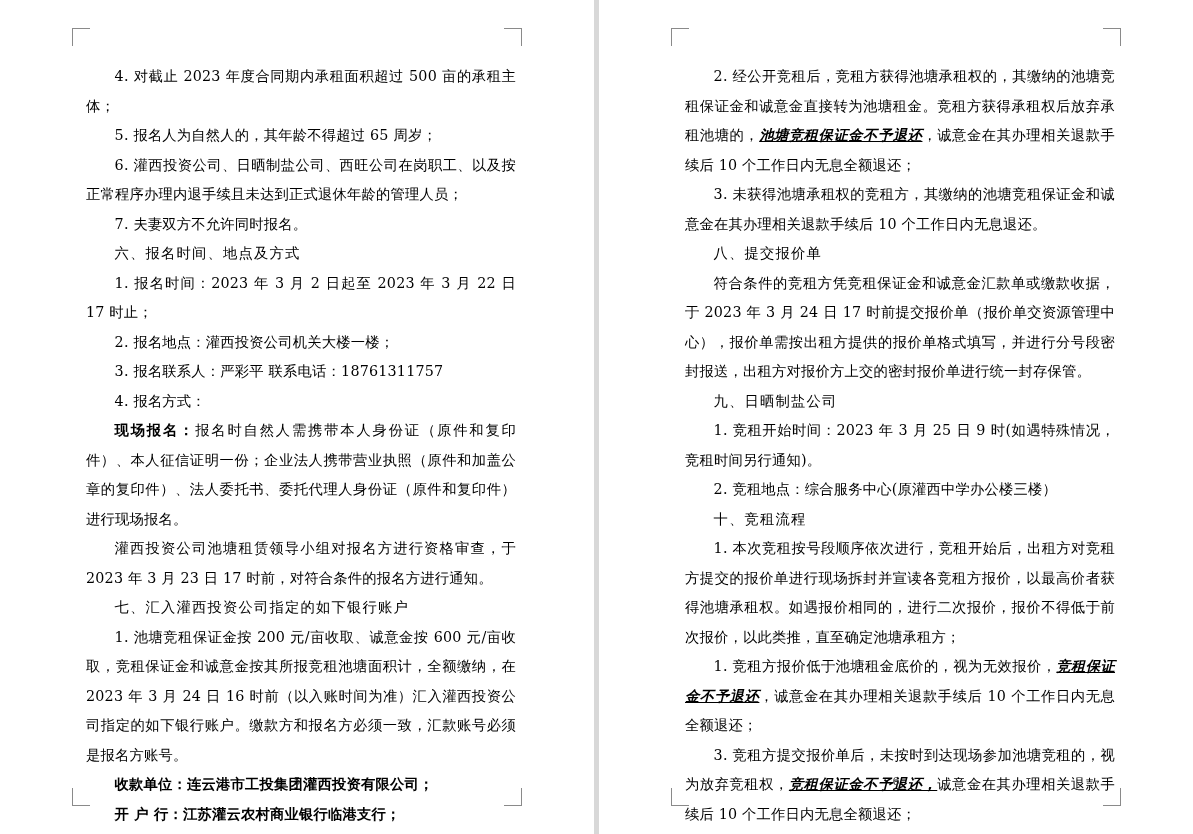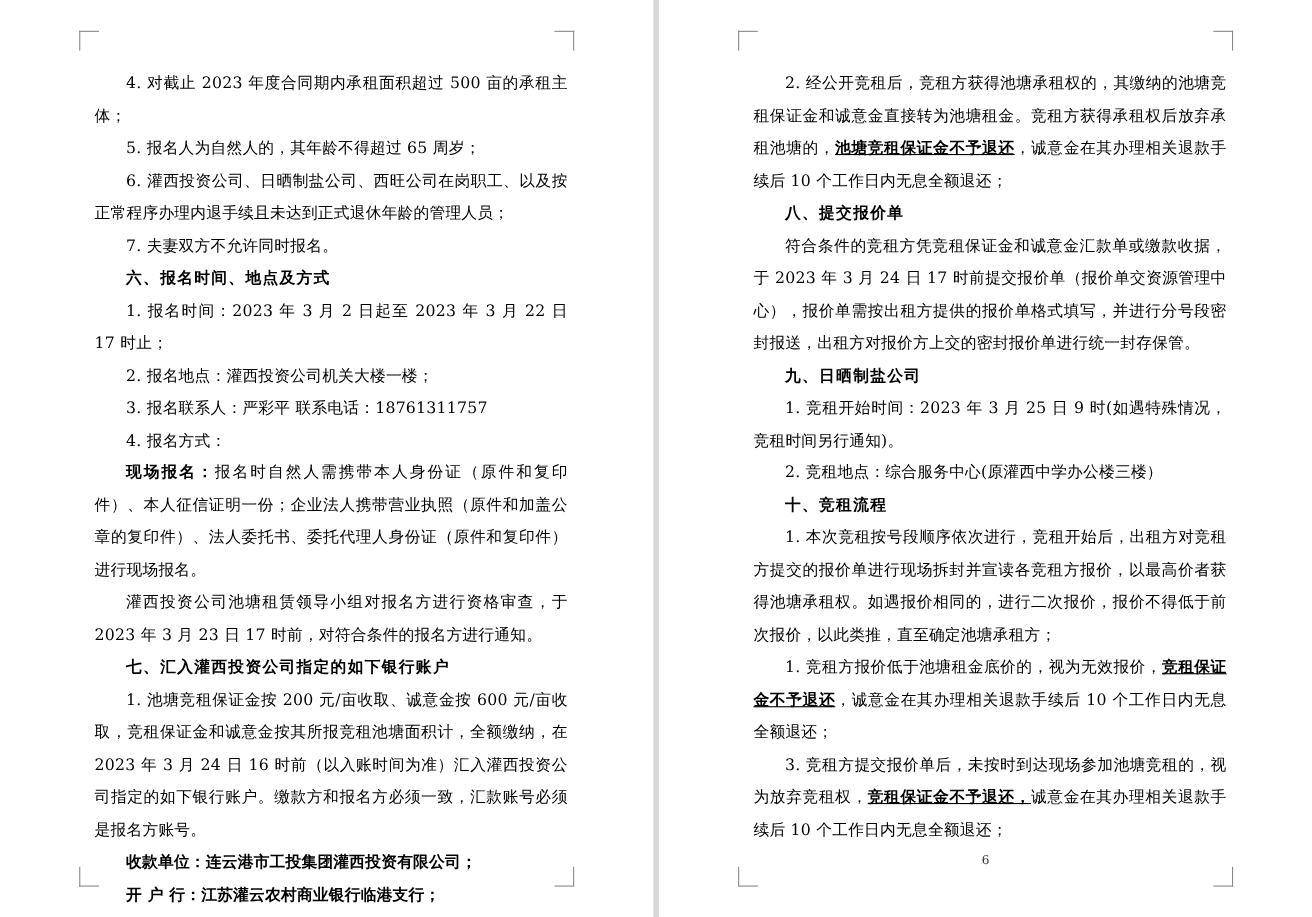--- a/index.html
+++ b/index.html
@@ -69,25 +69,25 @@
     font-size: 14.3px;
     line-height: 29.5px;
     color: #000000;
     text-align: justify;
     text-justify: inter-ideograph;
     letter-spacing: 0.2px;
   }
   p.ind2 { text-indent: 2em; }
   p.heading {
     text-indent: 2em;
-    font-weight: bold;
+    font-weight: normal;
     letter-spacing: 1.2px;
   }
   .b { font-weight: bold; margin-top: 32px; }
-  .u { text-decoration: underline; font-weight: bold; }
+  .u { text-decoration: underline; font-weight: bold; font-style: italic; }
   .pagenum {
     position: absolute;
     left: 0;
     right: 0;
     bottom: 46px;
     text-align: center;
     font-size: 11px;
     color: #333;
     font-family: "DejaVu Serif", "Liberation Serif", serif;
   }
@@ -126,20 +126,21 @@
   </div>
 
   <div class="page">
     <span class="crop tl"></span>
     <span class="crop tr"></span>
     <span class="crop bl"></span>
     <span class="crop br"></span>
 
     <div class="body-area">
       <p class="ind2"><span>2. 经公开竞租后，竞租方获得池塘承租权的，其缴纳的池塘竞租保证金和诚意金直接转为池塘租金。竞租方获得承租权后放弃承租池塘的，</span><span class="u">池塘竞租保证金不予退还</span><span>，诚意金在其办理相关退款手续后 10 个工作日内无息全额退还；</span></p>
+      <p class="ind2">3. 未获得池塘承租权的竞租方，其缴纳的池塘竞租保证金和诚意金在其办理相关退款手续后 10 个工作日内无息退还。</p>
       <p class="heading">八、提交报价单</p>
       <p class="ind2">符合条件的竞租方凭竞租保证金和诚意金汇款单或缴款收据，于 2023 年 3 月 24 日 17 时前提交报价单（报价单交资源管理中心），报价单需按出租方提供的报价单格式填写，并进行分号段密封报送，出租方对报价方上交的密封报价单进行统一封存保管。</p>
       <p class="heading">九、日晒制盐公司</p>
       <p class="ind2">1. 竞租开始时间：2023 年 3 月 25 日 9 时(如遇特殊情况，竞租时间另行通知)。</p>
       <p class="ind2">2. 竞租地点：综合服务中心(原灌西中学办公楼三楼）</p>
       <p class="heading">十、竞租流程</p>
       <p class="ind2">1. 本次竞租按号段顺序依次进行，竞租开始后，出租方对竞租方提交的报价单进行现场拆封并宣读各竞租方报价，以最高价者获得池塘承租权。如遇报价相同的，进行二次报价，报价不得低于前次报价，以此类推，直至确定池塘承租方；</p>
       <p class="ind2"><span>1. 竞租方报价低于池塘租金底价的，视为无效报价，</span><span class="u">竞租保证金不予退还</span><span>，诚意金在其办理相关退款手续后 10 个工作日内无息全额退还；</span></p>
       <p class="ind2"><span>3. 竞租方提交报价单后，未按时到达现场参加池塘竞租的，视为放弃竞租权，</span><span class="u">竞租保证金不予退还，</span><span>诚意金在其办理相关退款手续后 10 个工作日内无息全额退还；</span></p>
     </div>

